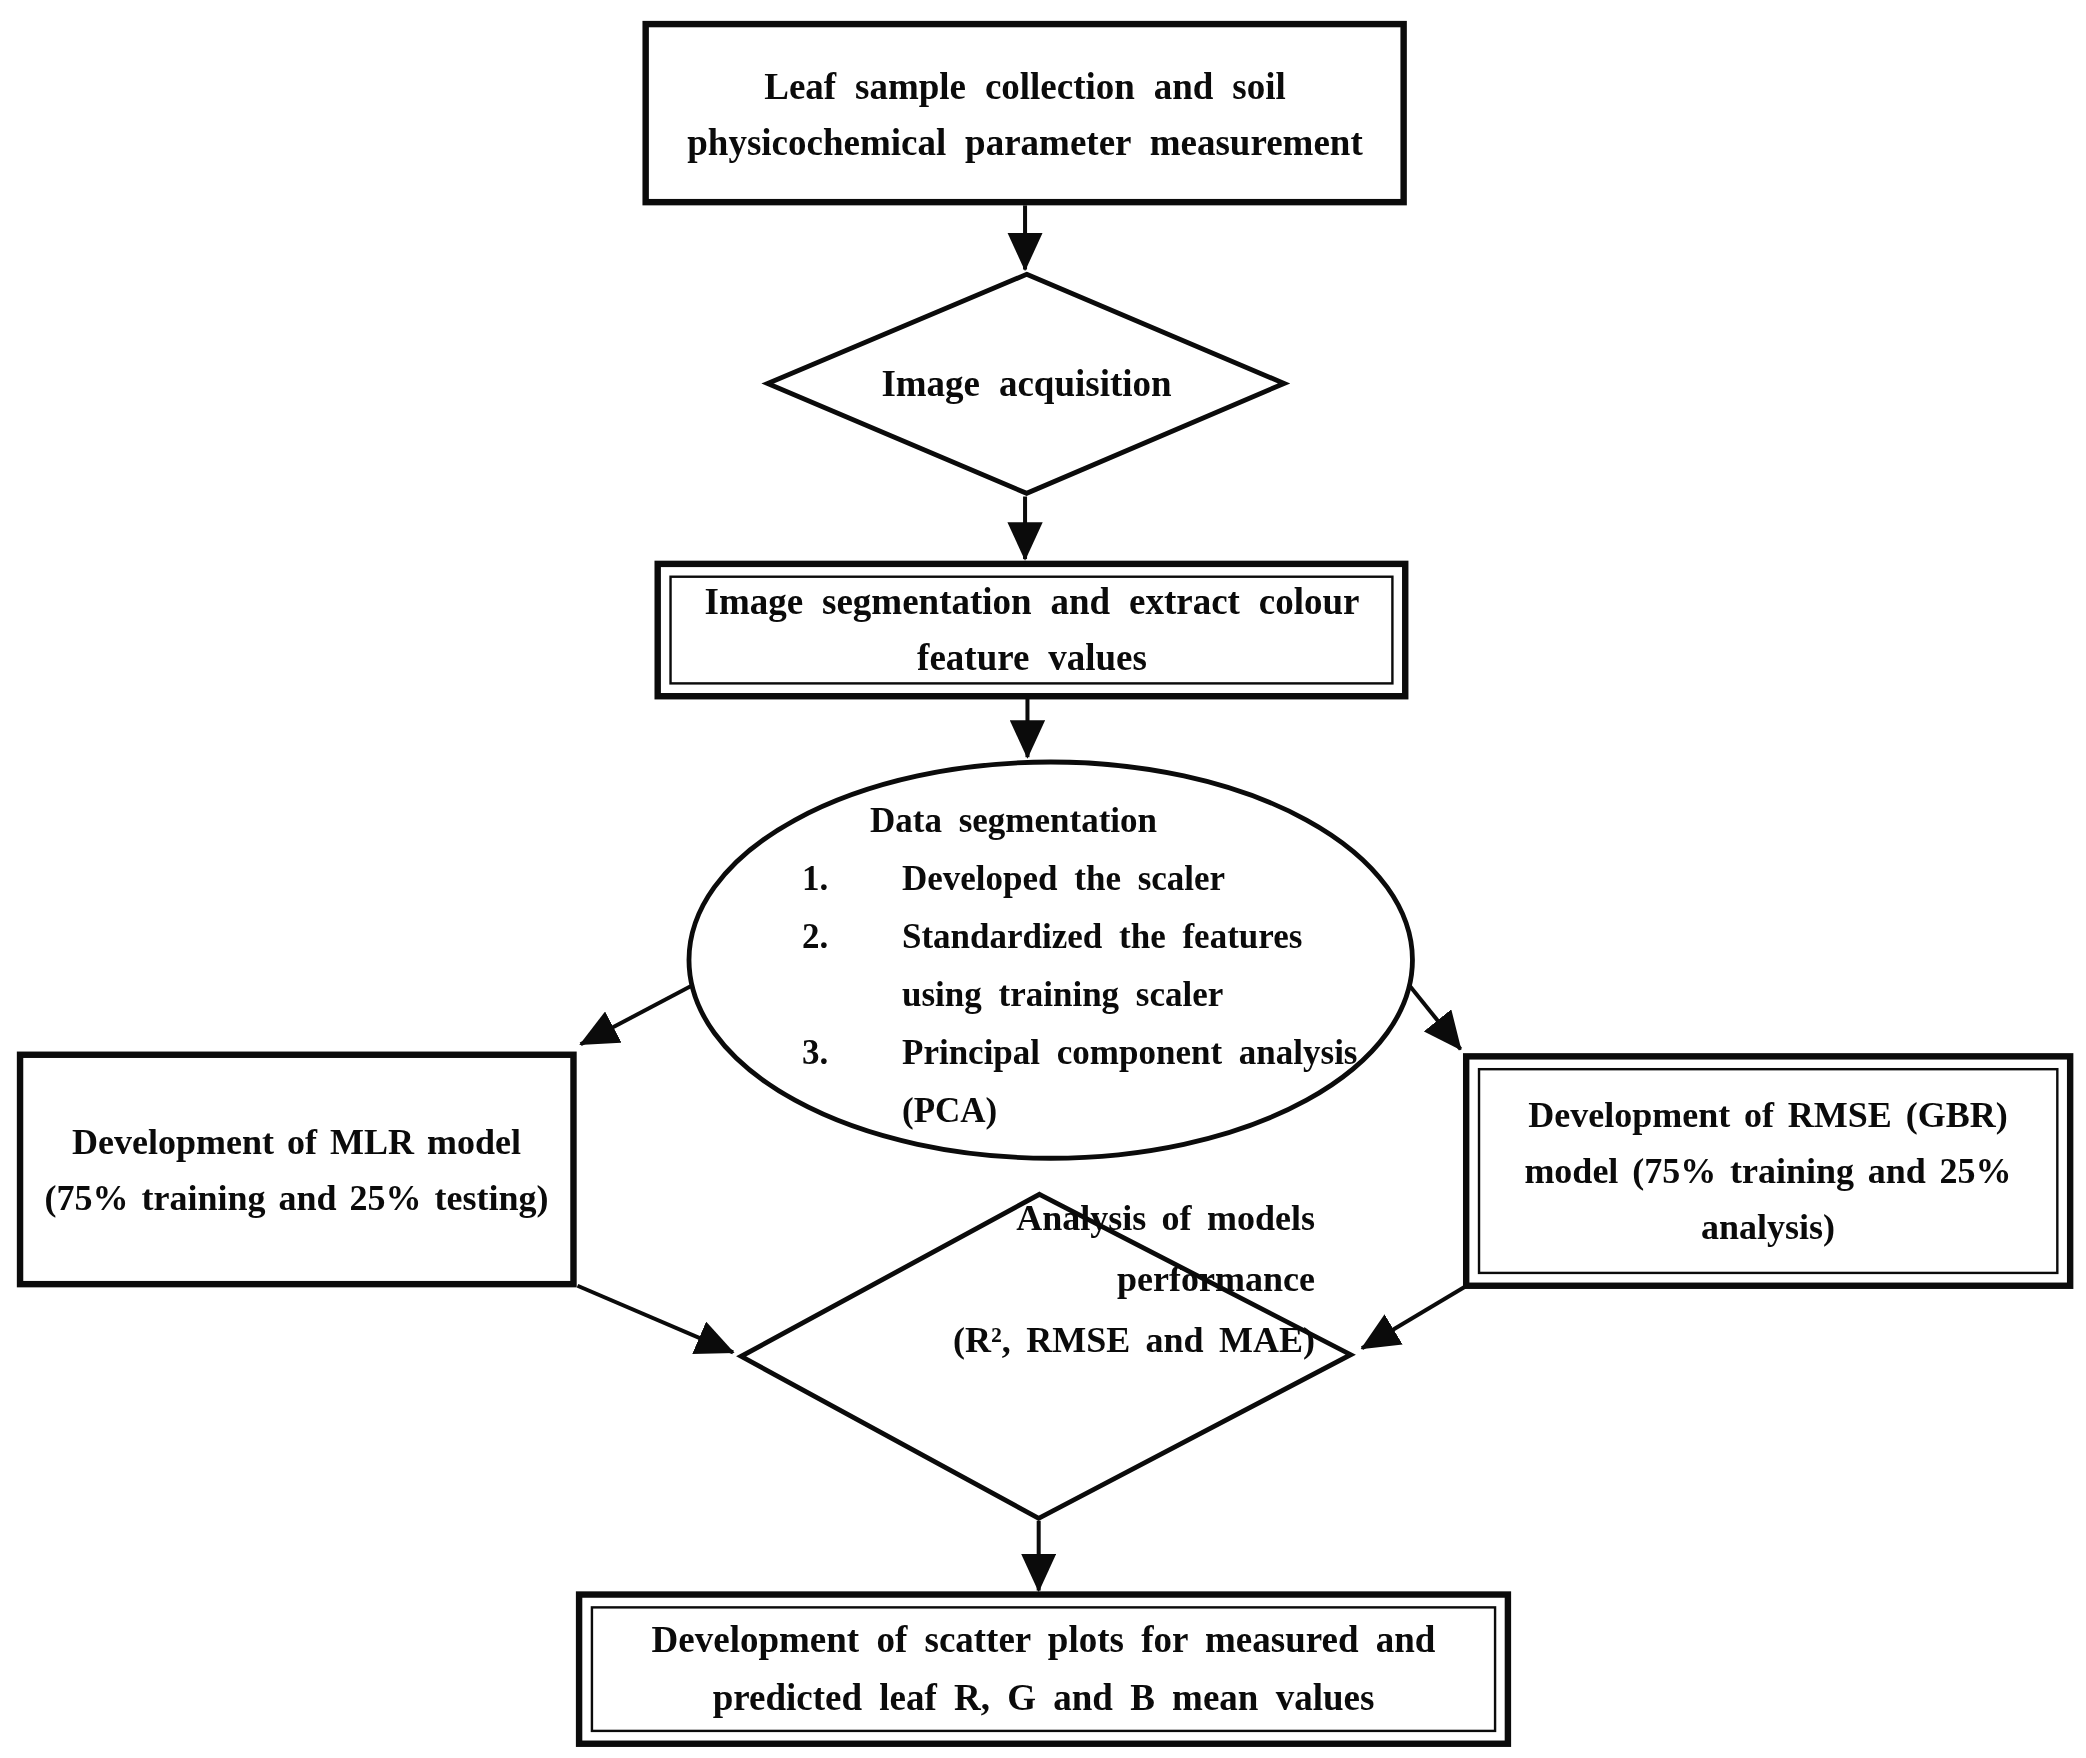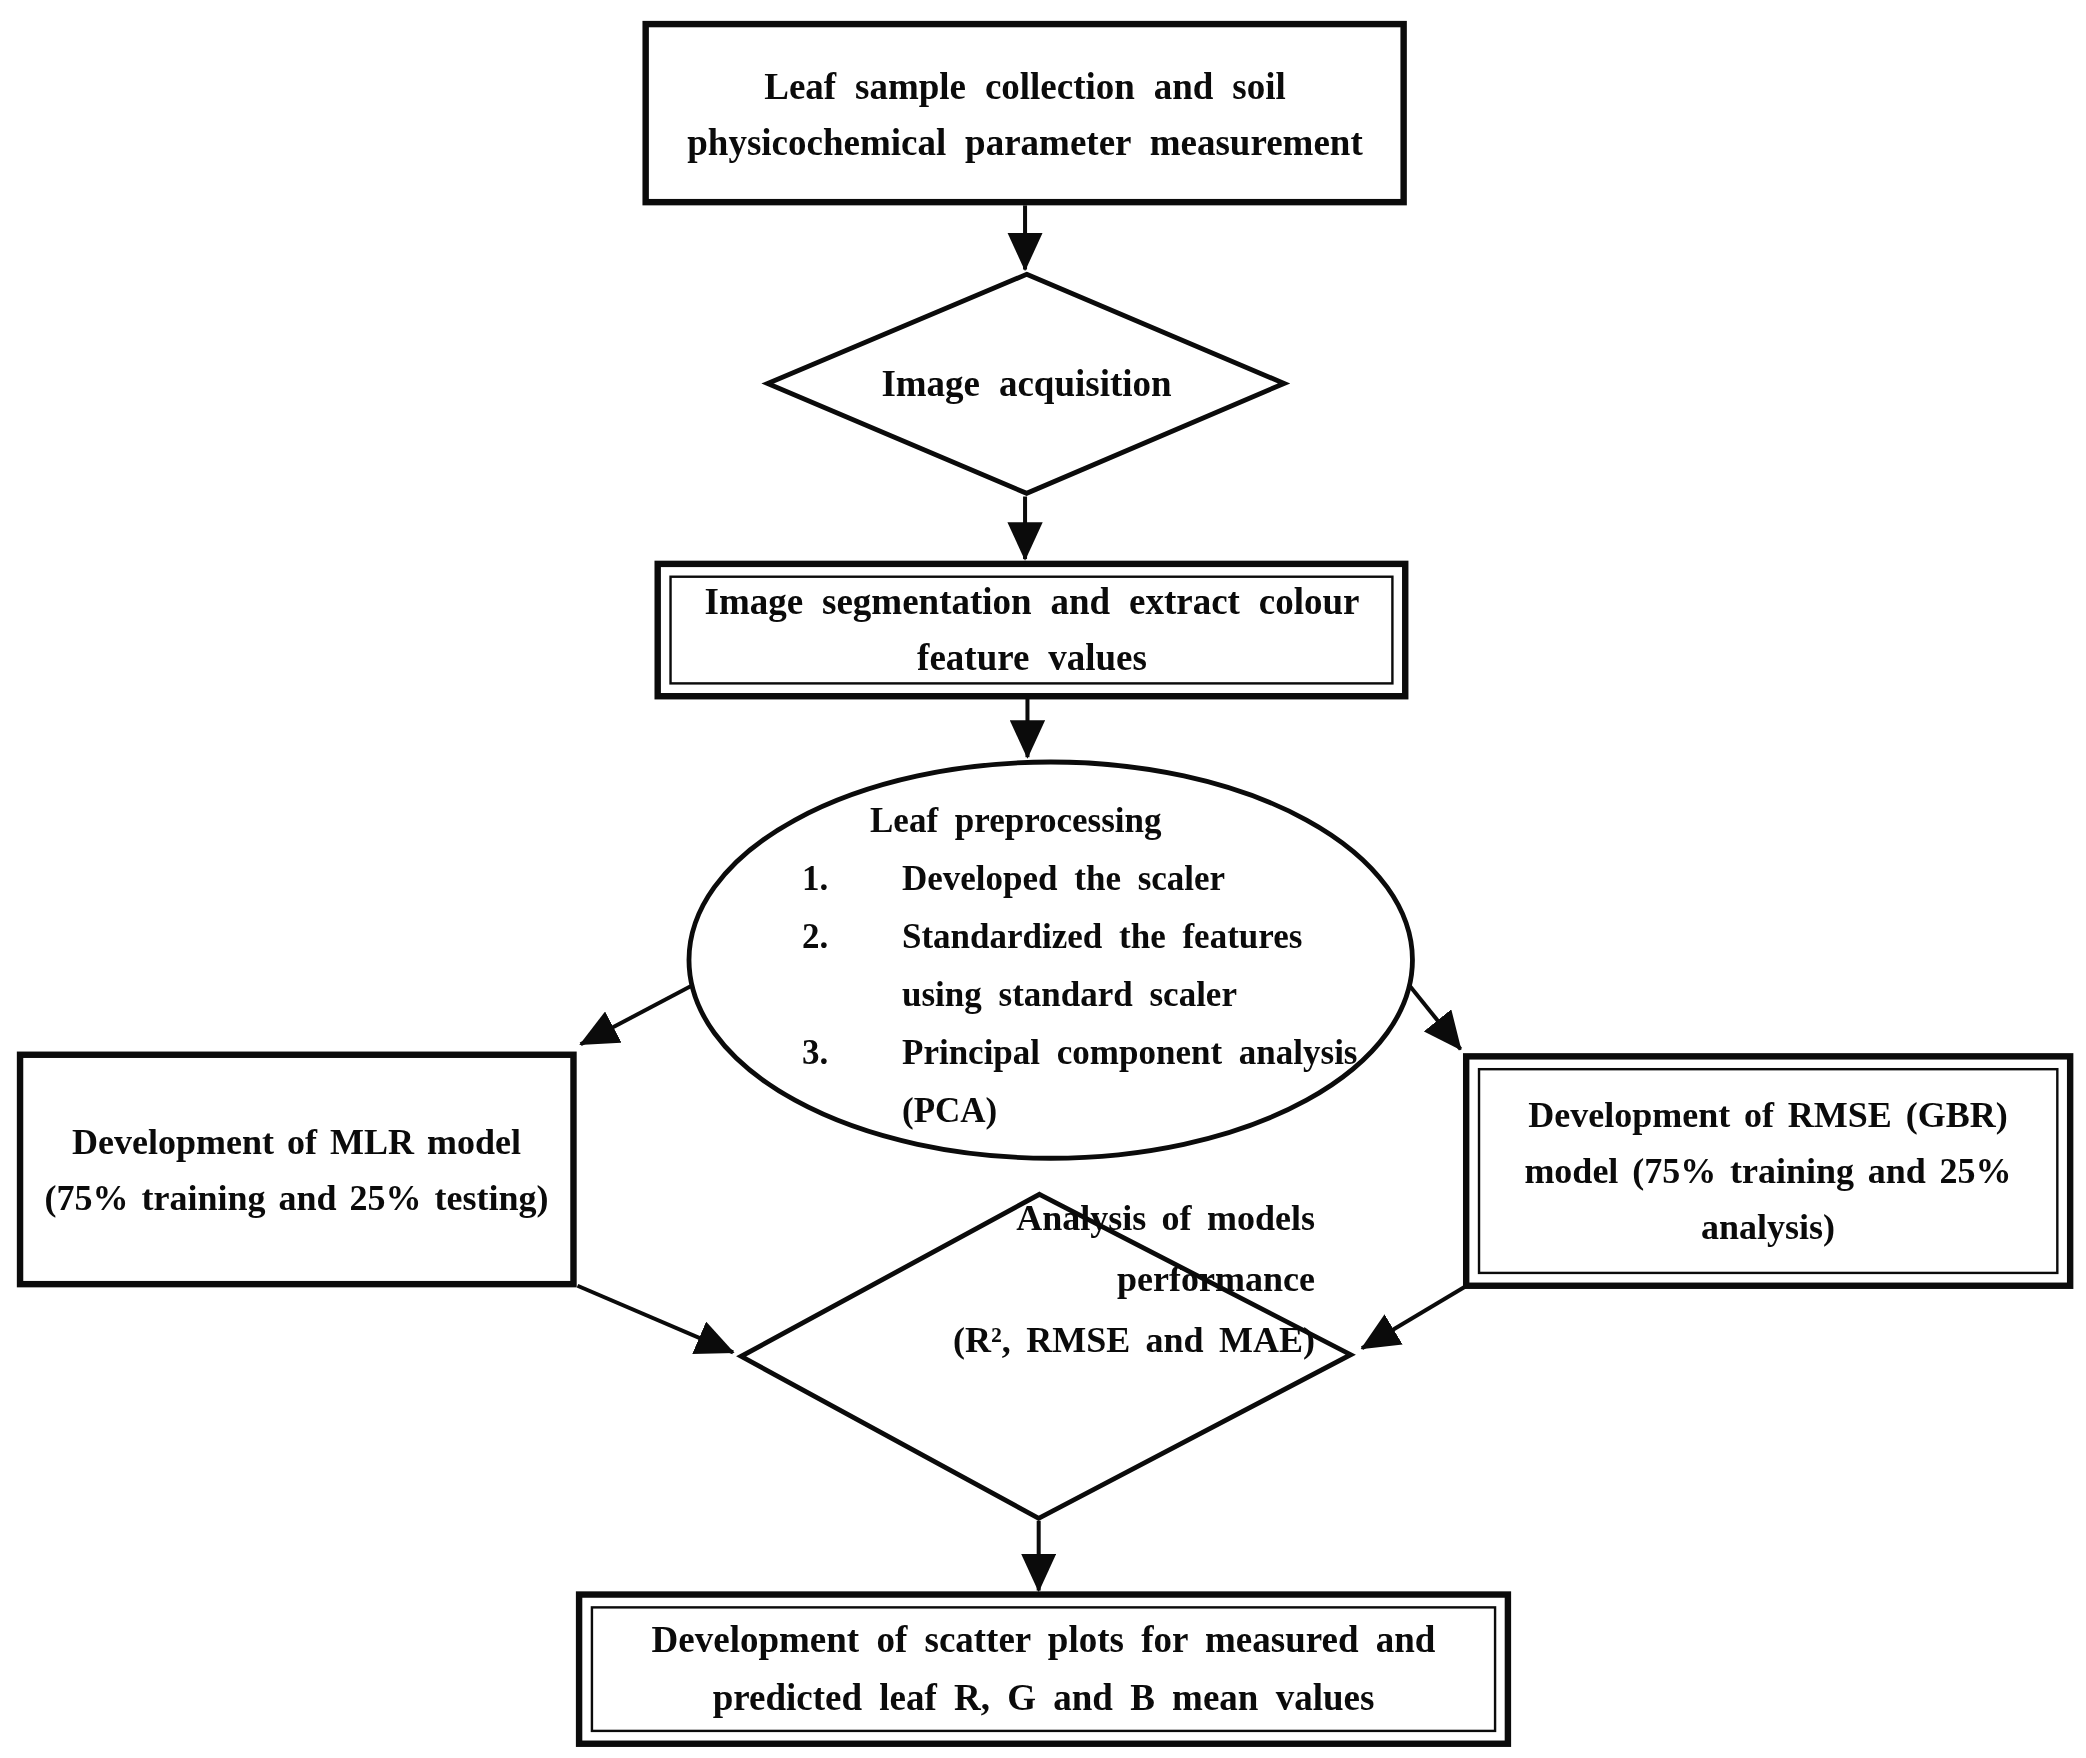--- a/index.html
+++ b/index.html
@@ -91,32 +91,32 @@
     <div class="ln">Leaf sample collection and soil</div>
     <div class="ln">physicochemical parameter measurement</div>
   </div>
 
   <div class="label t-r2">
     <div class="ln">Image segmentation and extract colour</div>
     <div class="ln">feature values</div>
   </div>
 
   <div class="ellipse-block">
-    <div class="ellipse-title">Leaf preprocessing</div>
+    <div class="ellipse-title">Data segmentation</div>
     <div class="eitem">
       <div class="enum">1.</div>
       <div class="etext">
         <div class="ln">Developed the scaler</div>
       </div>
     </div>
     <div class="eitem">
       <div class="enum">2.</div>
       <div class="etext">
         <div class="ln">Standardized the features</div>
-        <div class="ln">using standard scaler</div>
+        <div class="ln">using training scaler</div>
       </div>
     </div>
     <div class="eitem">
       <div class="enum">3.</div>
       <div class="etext">
         <div class="ln">Principal component analysis</div>
         <div class="ln">(PCA)</div>
       </div>
     </div>
   </div>

